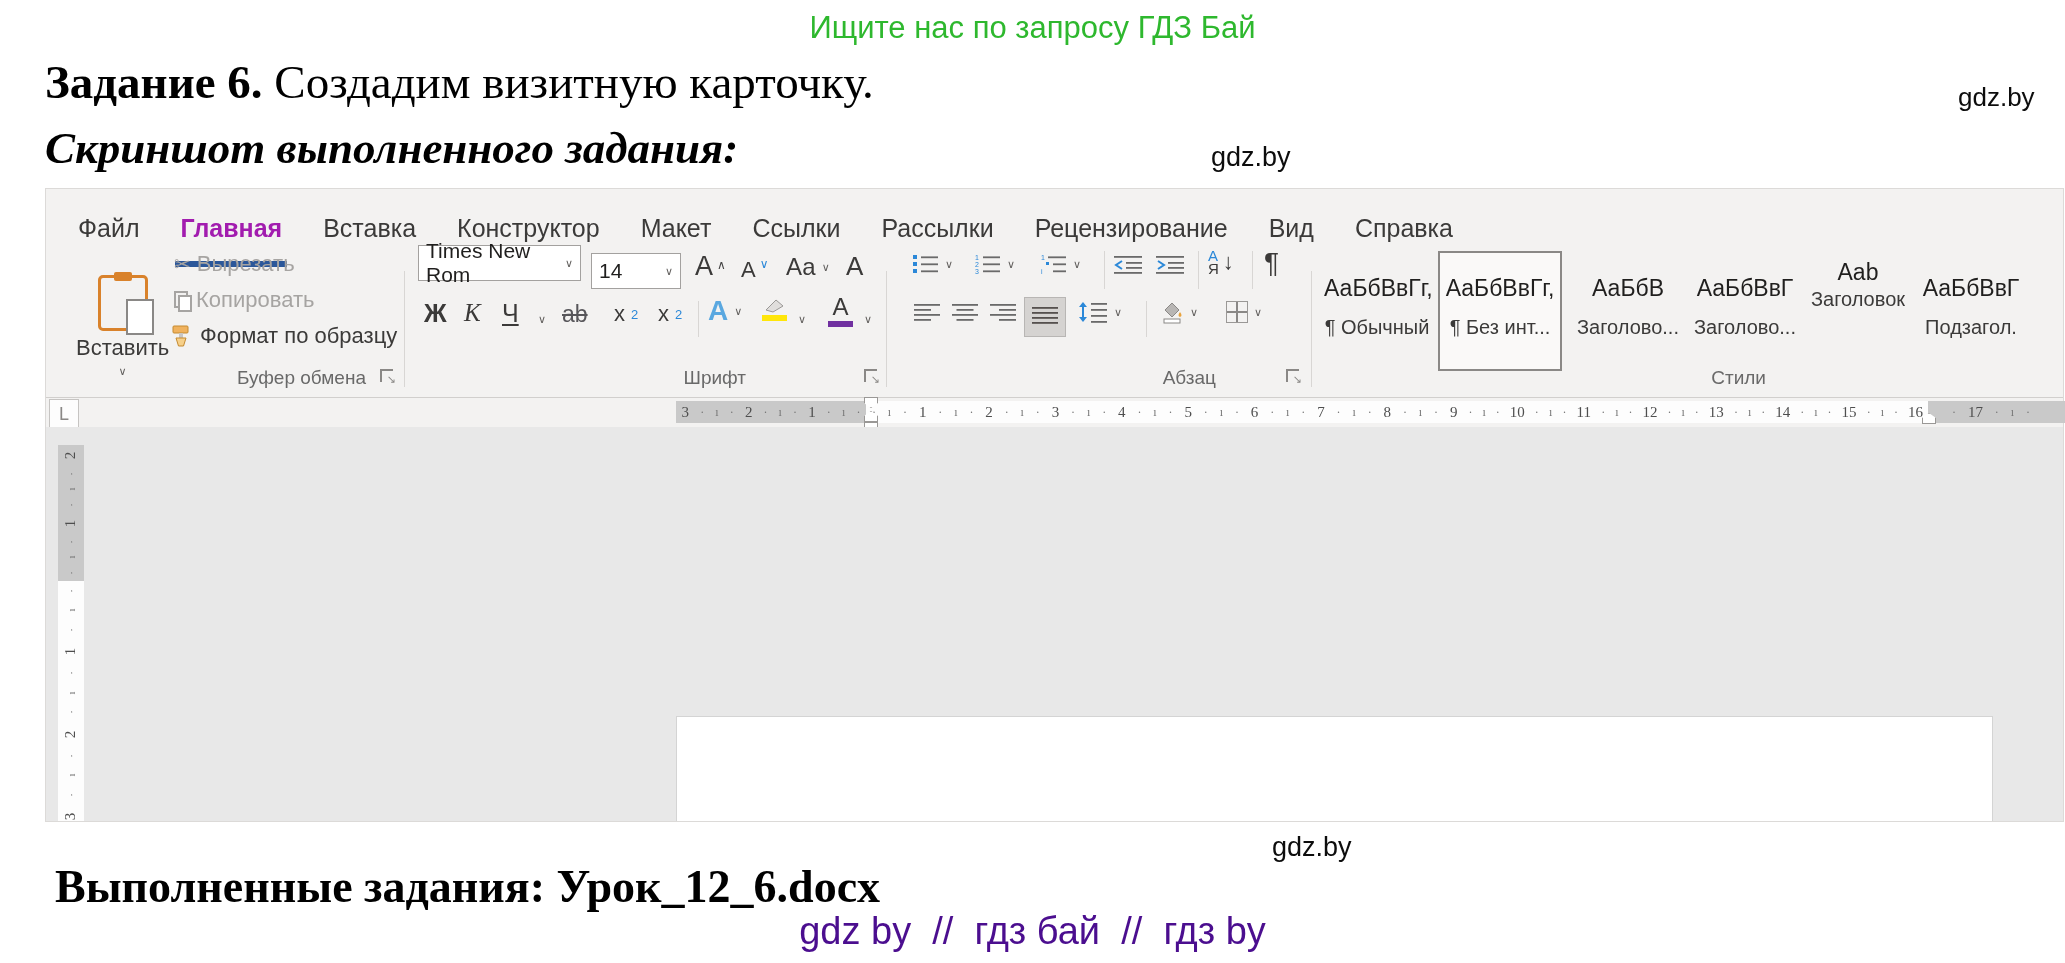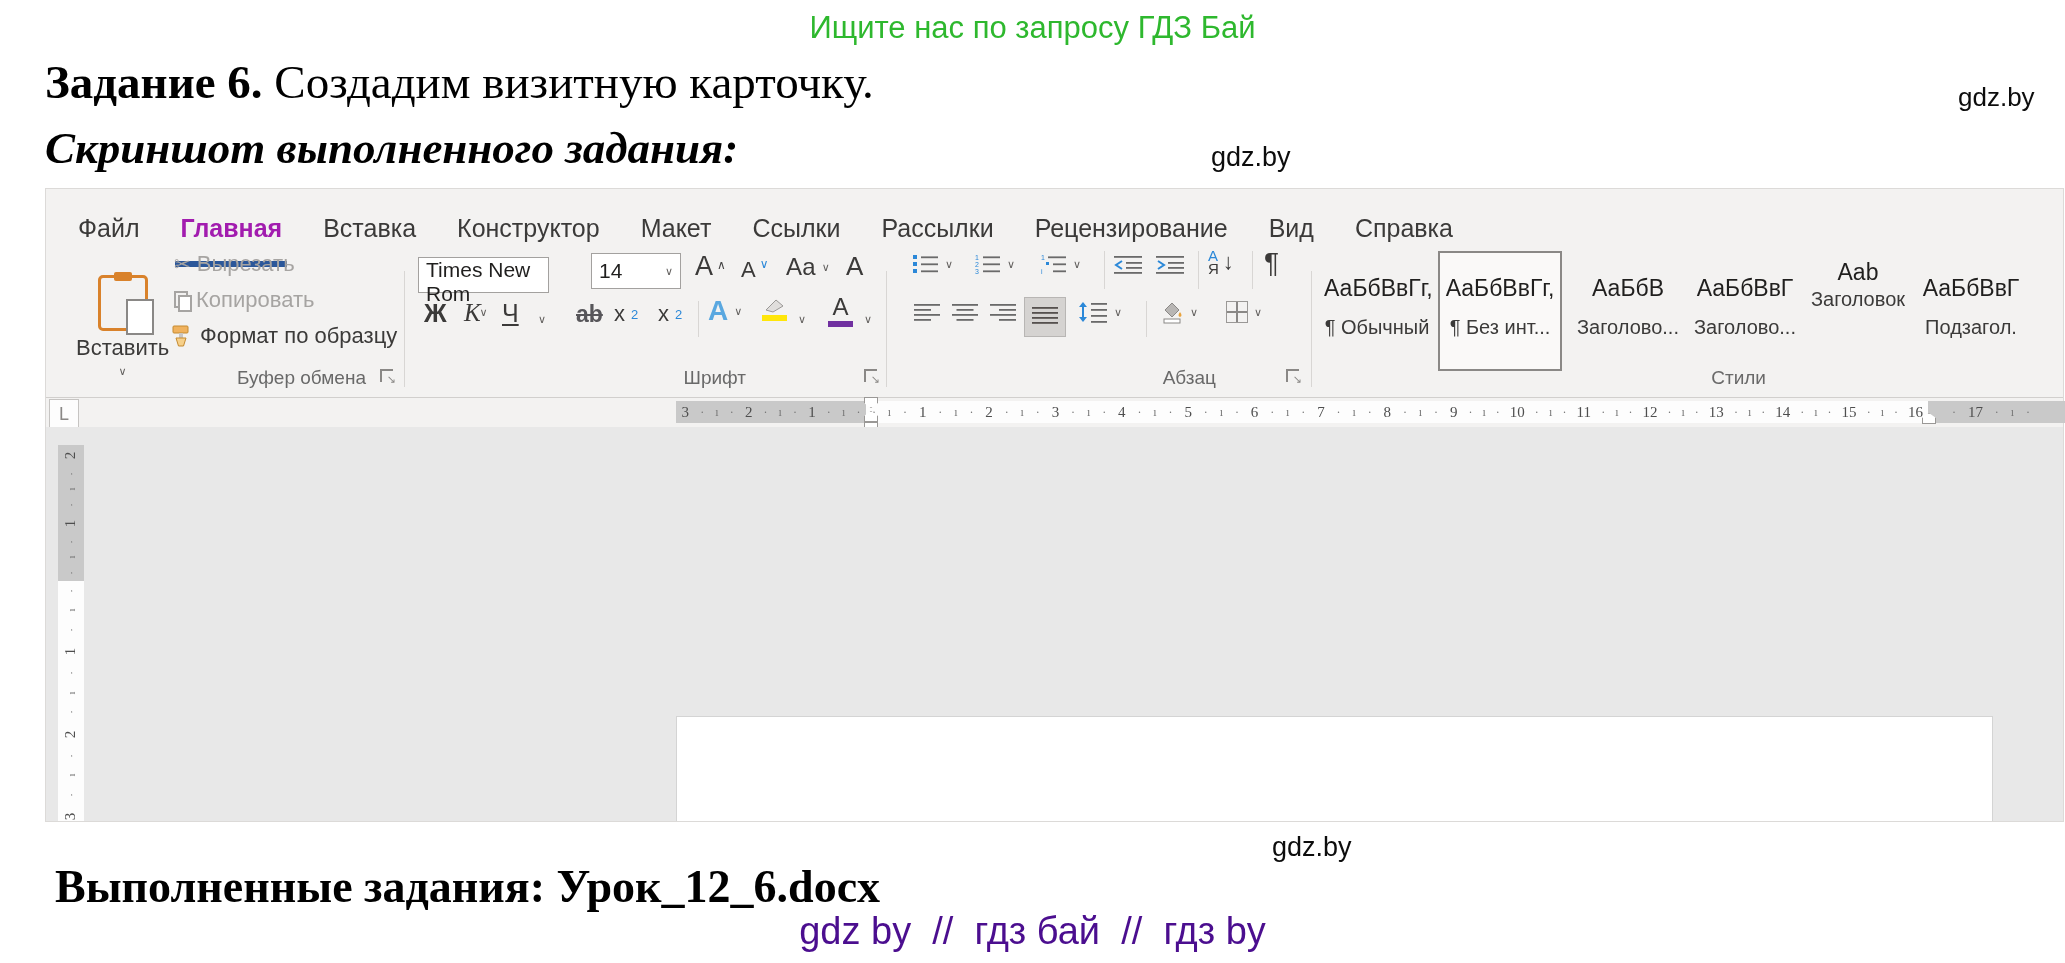--- a/index.html
+++ b/index.html
@@ -172,21 +172,21 @@
       <svg class="ic" width="24" height="24" viewBox="0 0 24 24">
         <rect x="3" y="2" width="15" height="7" rx="1" fill="#f0b25e" stroke="#c58a2f"></rect>
         <rect x="9" y="9" width="4" height="5" fill="#c8c6c4"></rect>
         <path d="M6 14h10l-2.5 8h-5z" fill="#f6d08a" stroke="#c58a2f"></path>
       </svg>
       <span>Формат по образцу</span>
     </div>
     <div class="grouplabel" style="left:40px;width:280px;">Буфер обмена</div>
     <div class="launcher" style="left:334px;top:180px;"></div>
 
-    <div class="combo" style="left:372px;top:68px;width:131px;flex-direction:column;">
+    <div class="combo" style="left:372px;top:56px;width:163px;">
       <span>Times New Rom</span>
       <span class="chev">∨</span>
     </div>
     <div class="combo" style="left:545px;top:64px;width:90px;">
       <span>14</span>
       <span class="chev">∨</span>
     </div>
     <div class="rbtn" style="left:649px;top:62px;font-size:27px;">
       <span>А</span>
       <span class="caret-up" style="margin-left:-2px;top:-2px;position:relative;">∧</span>
@@ -206,21 +206,21 @@
     <div class="rbtn" style="left:378px;top:110px;font-size:25px;font-weight:bold;">
         <span>Ж</span>
       </div>
     <div class="rbtn" style="left:418px;top:110px;font-size:25px;font-style:italic;font-family:'Liberation Serif',serif;">
         <span>К</span>
       </div>
     <div class="rbtn" style="left:456px;top:110px;font-size:25px;text-decoration:underline;">
         <span>Ч</span>
       </div>
     <span class="chev" style="position:absolute;left:492px;top:124px;">∨</span>
-    <div class="rbtn" style="left:530px;top:112px;font-size:23px;text-decoration:line-through;color:#57565a;font-weight:bold;">
+    <div class="rbtn" style="left:516px;top:112px;font-size:23px;text-decoration:line-through;color:#57565a;">
         <span>ab</span>
       </div>
     <div class="rbtn" style="left:568px;top:112px;font-size:22px;">
       <span>x</span>
         <span class="sub2">2</span>
     </div>
     <div class="rbtn" style="left:612px;top:112px;font-size:22px;">
       <span>x</span>
         <span class="sup2">2</span>
     </div>

